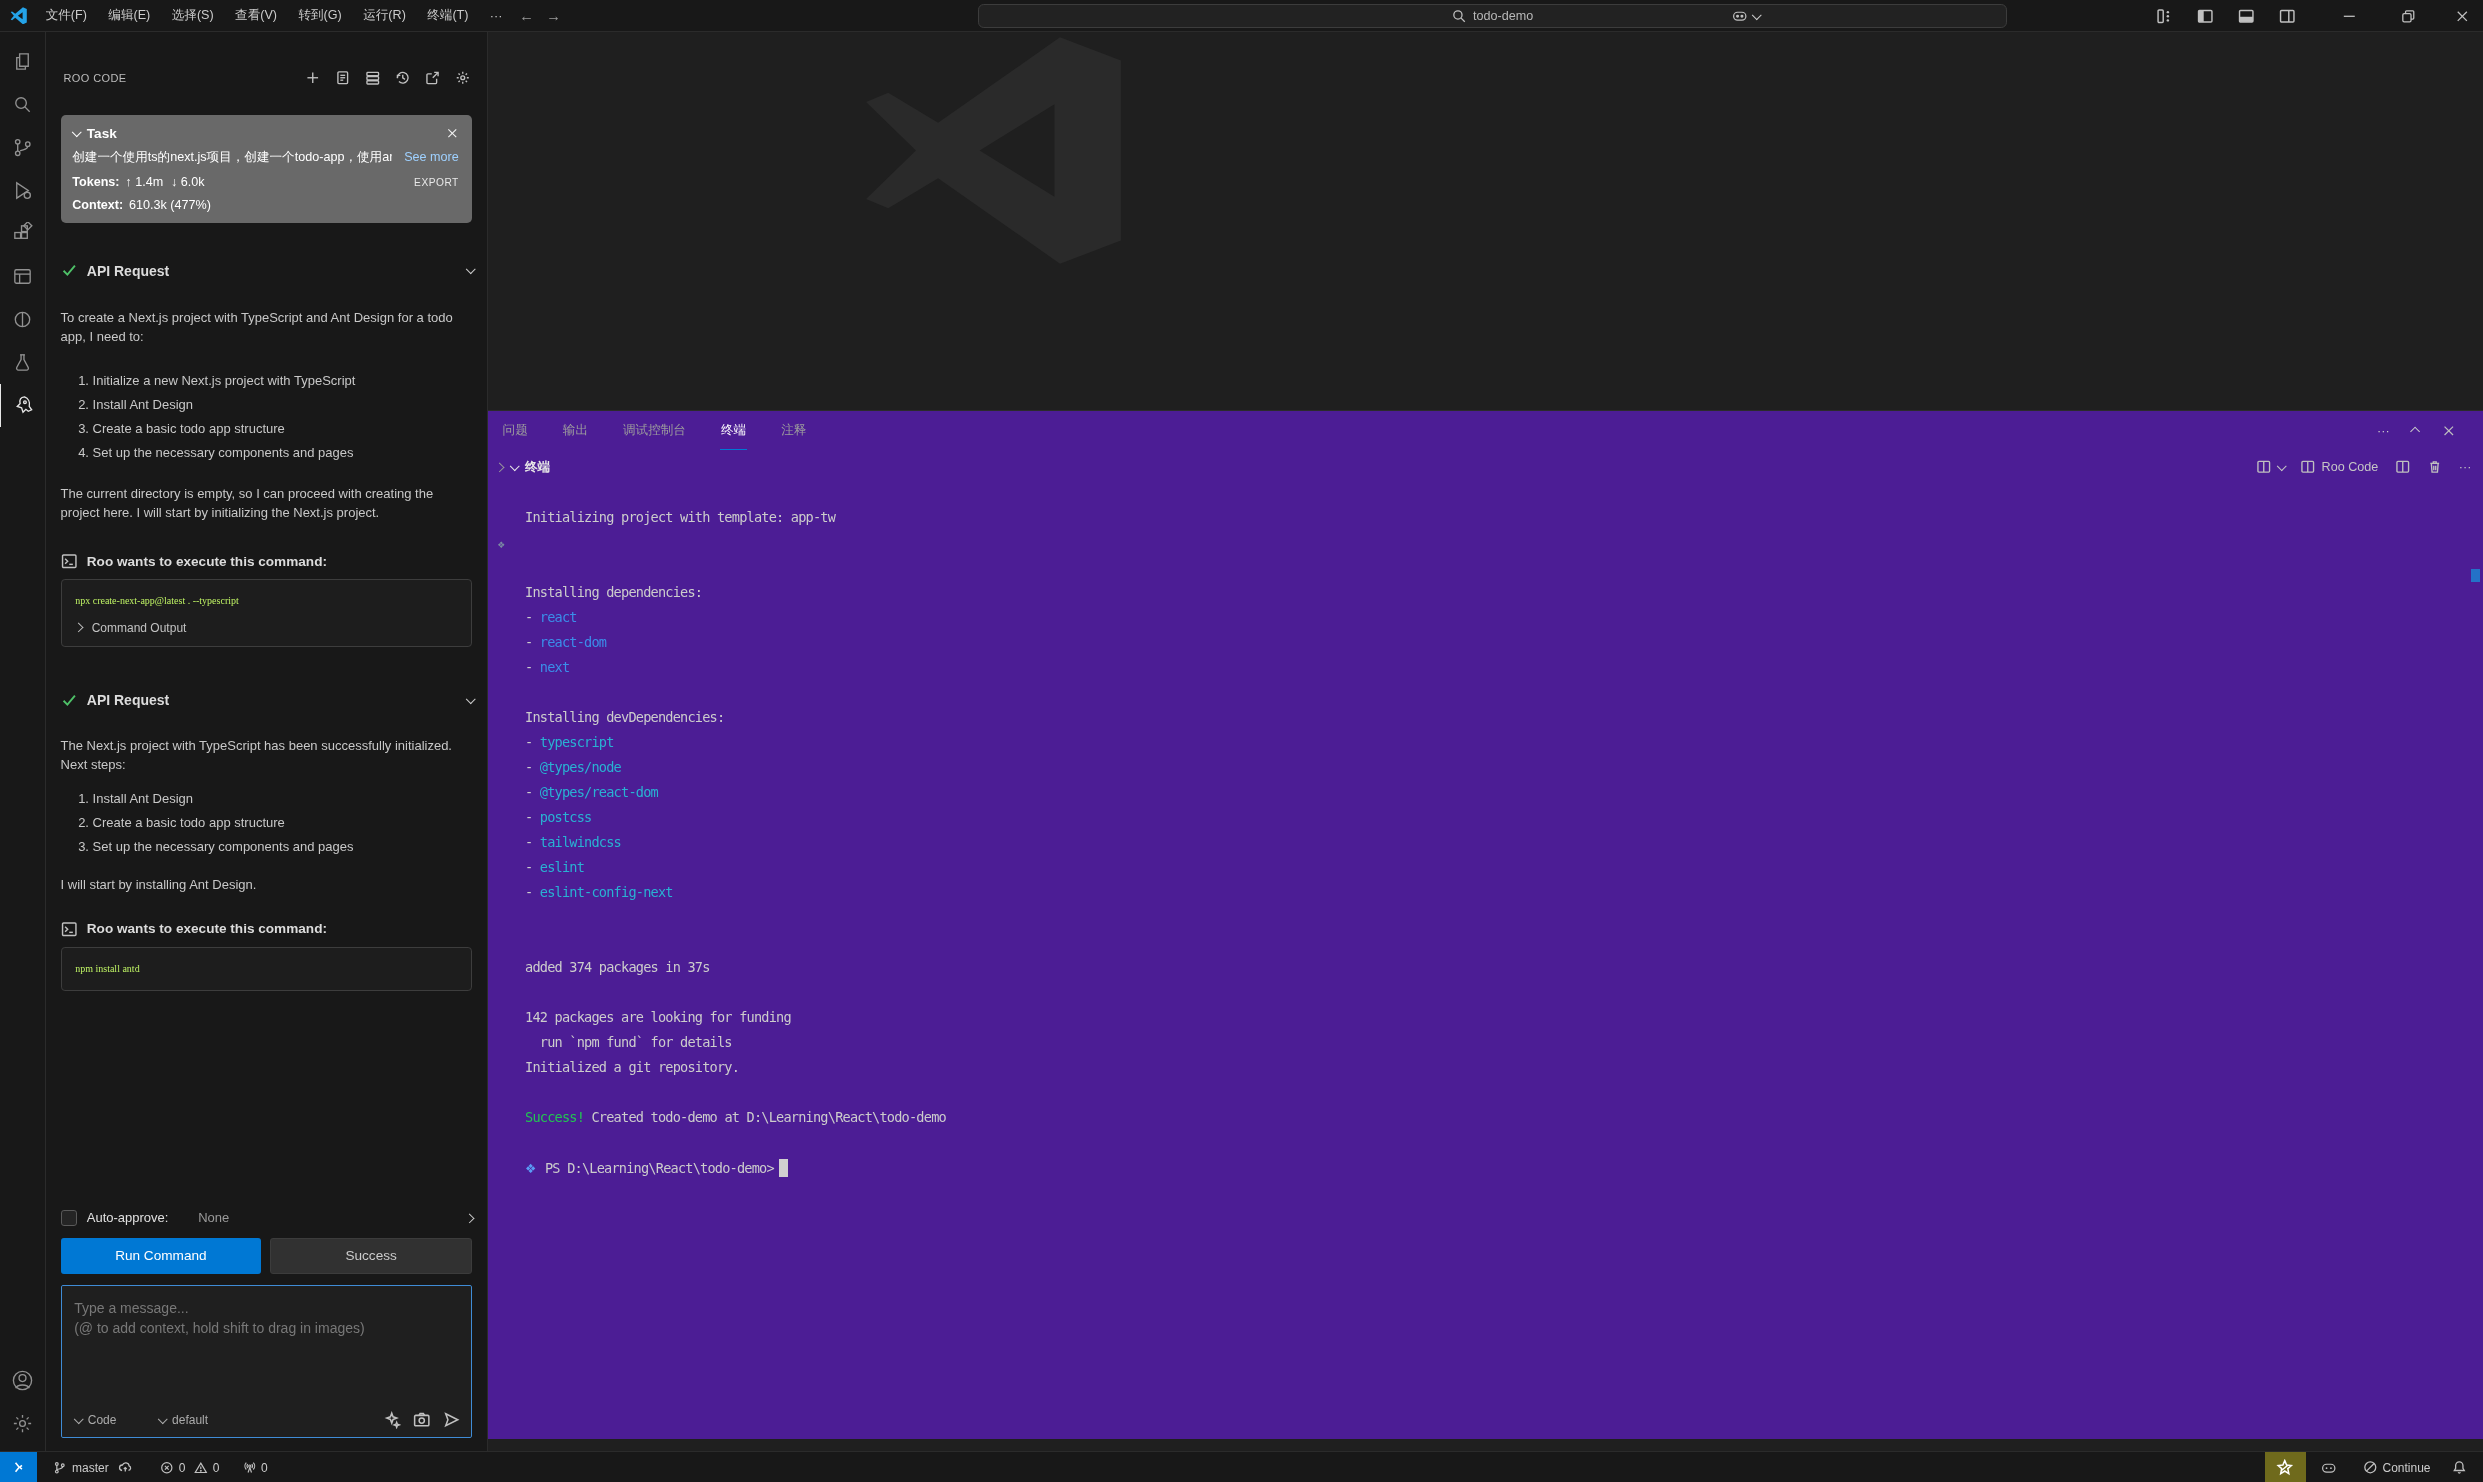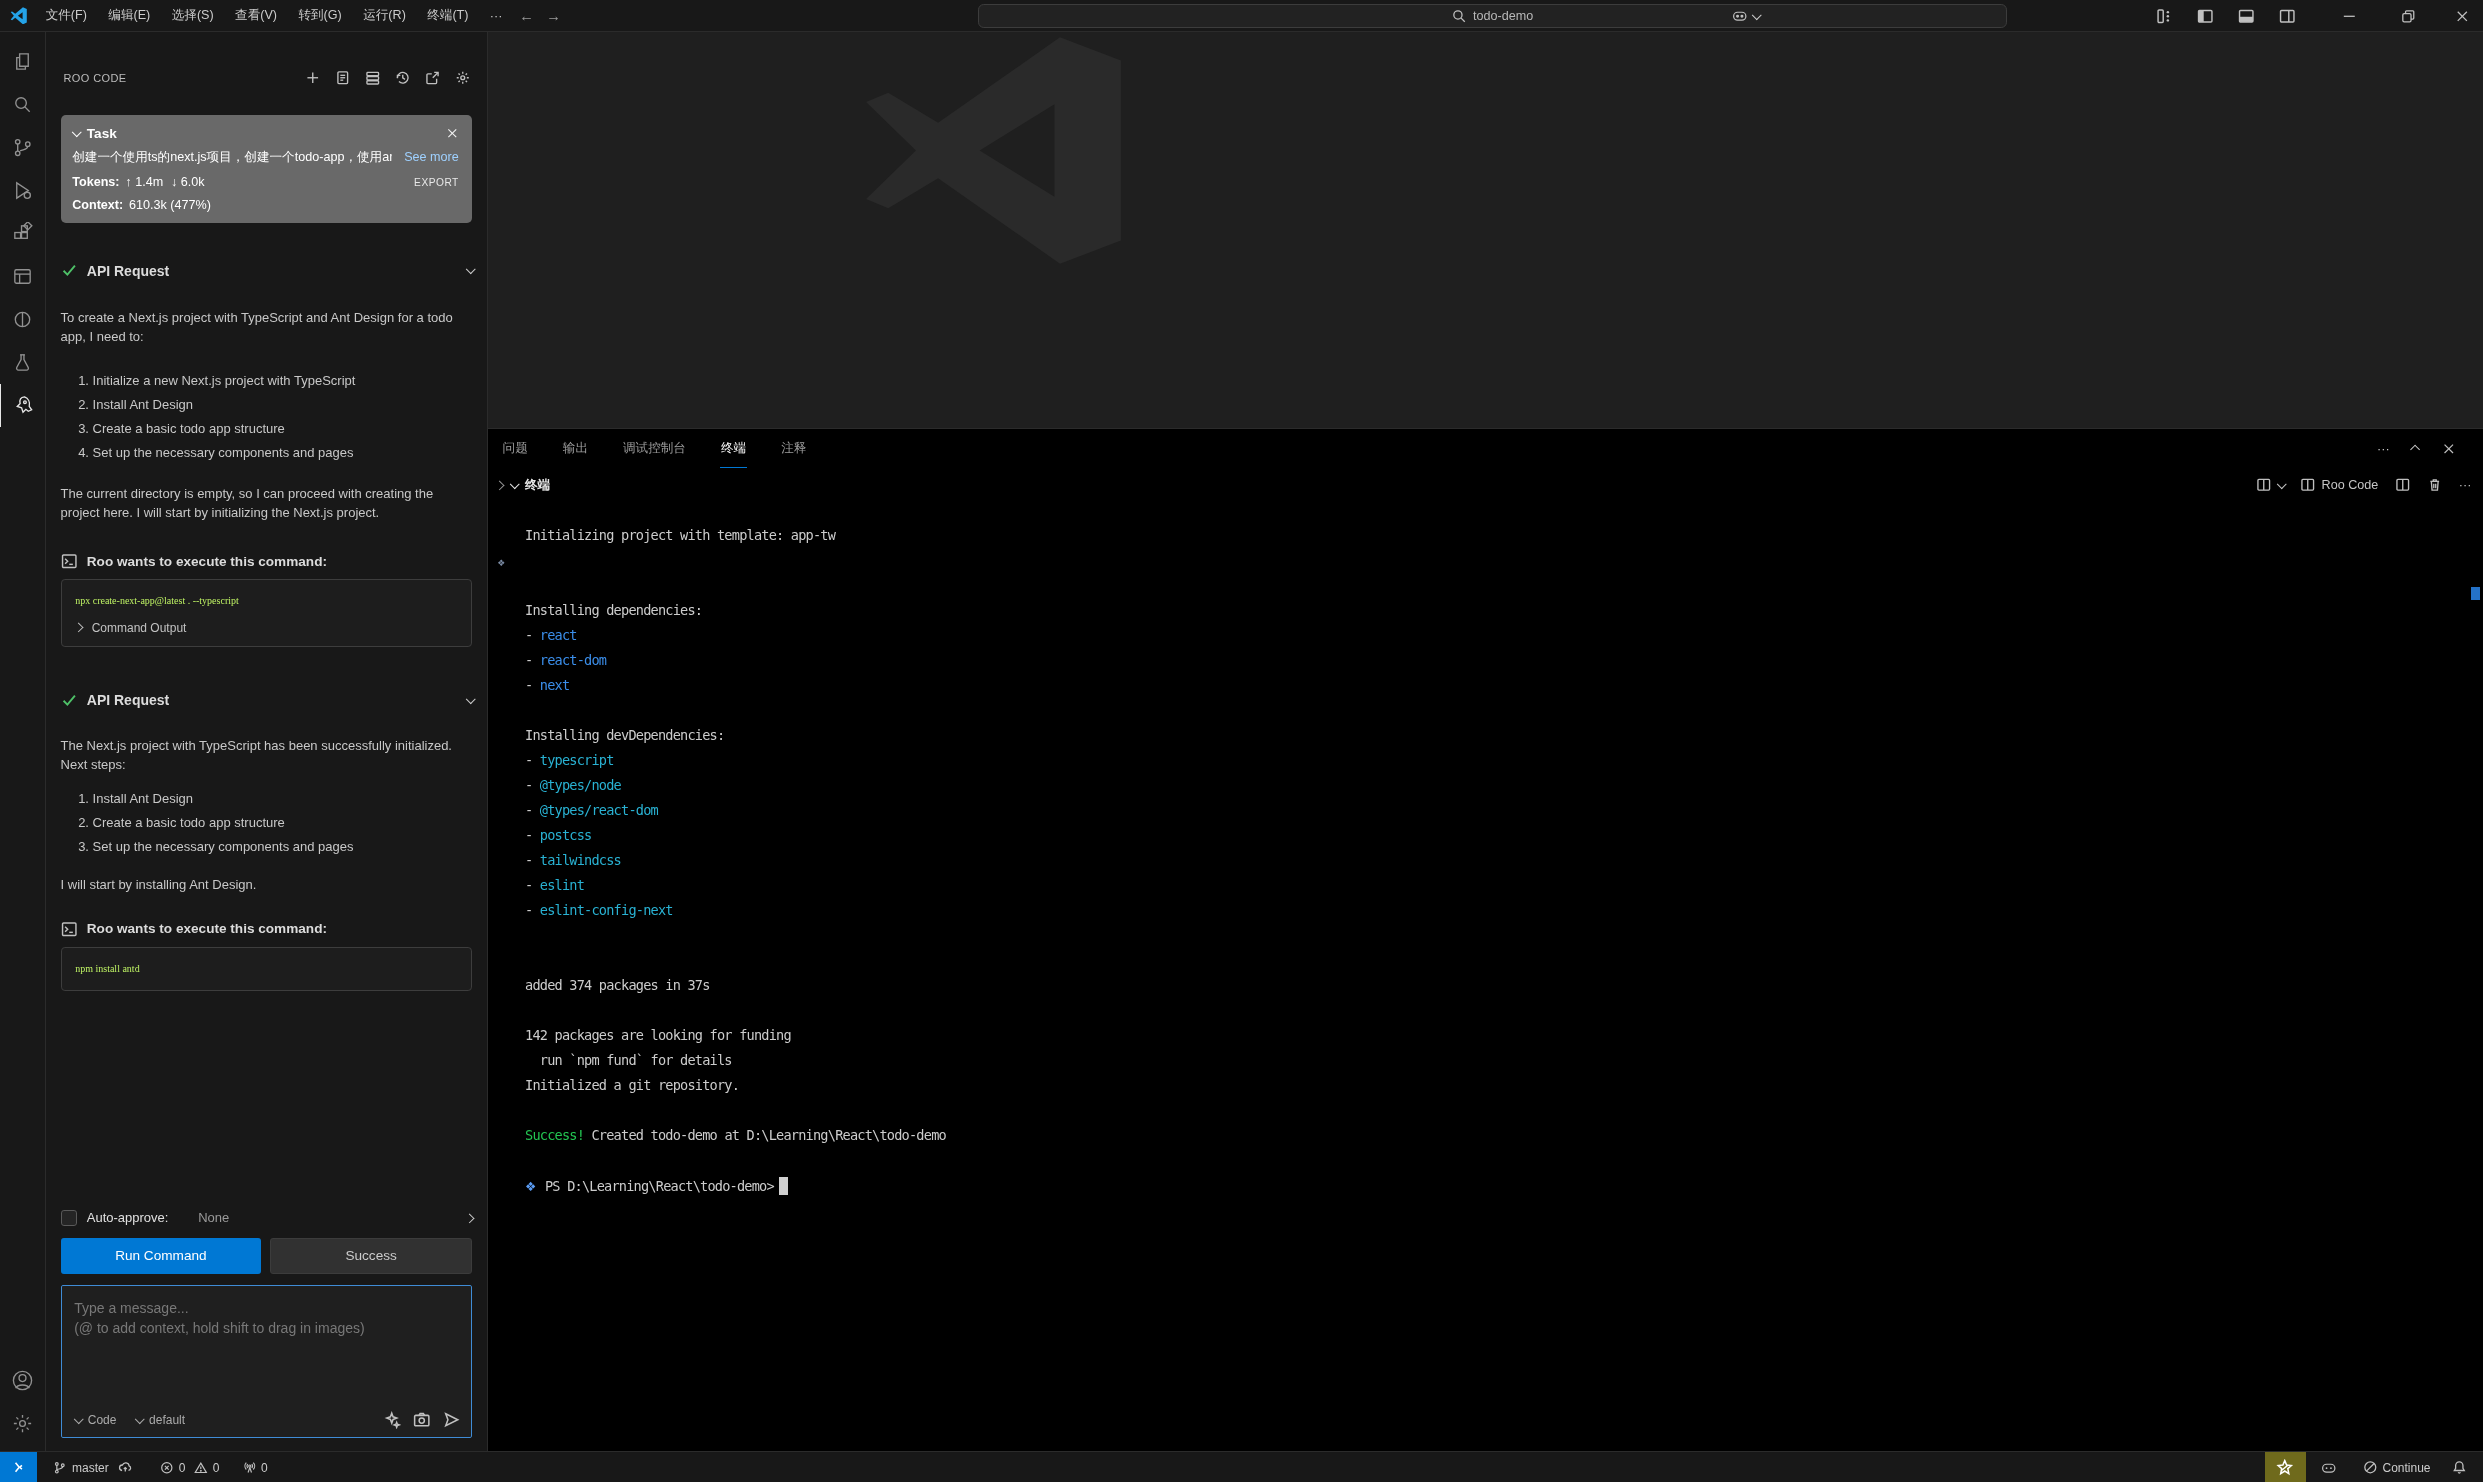--- a/index.html
+++ b/index.html
@@ -61,30 +61,30 @@
   #auto-checkbox { width:16.5px; height:16.5px; background:#252525; border:1px solid #5a5a5a; border-radius:2.9px; }
   #auto-label { color:#e0e0e0; }
   #auto-value { color:#9a9a9a;margin-left:20px; }
   #auto-row .chv { margin-left:auto; color:#cfcfcf; }
   #btn-row { display:flex; gap:8.7px; margin-top:11.6px; }
   .btn { flex:1; height:36px; border-radius:2.9px; display:flex; align-items:center; justify-content:center; font-size:13.6px; }
   #run-btn { background:#0078d4; color:#ffffff; }
   #reject-btn { background:#313131; color:#cccccc; border:1px solid #3c3c3c; }
   #msg-input { position:relative; margin-top:11.6px; height:153px; background:#1f1f1f; border:1px solid #3f8cd6; border-radius:1.9px; padding:11.6px 12.6px; }
   .ph { color:#787878; font-size:14px; line-height:20.4px; }
-  #input-bottom { position:absolute; left:12.6px; right:10.7px; bottom:8.7px; display:flex; align-items:center; gap:19px; font-size:12px; color:#ababab; }
+  #input-bottom { position:absolute; left:12.6px; right:10.7px; bottom:8.7px; display:flex; align-items:center; gap:42px; font-size:12px; color:#ababab; }
   .sel { display:flex; align-items:center; gap:6.8px; }
   #input-icons { margin-left:auto; display:flex; gap:12.6px; }
 
   
   #editor { position:absolute; left:488px; top:32px; width:1995px; height:390px; background:#1f1f1f; }
   #watermark { position:absolute; left:367px; top:2.9px; }
 
   
-  #panel { position:absolute; left:488px; top:428px; width:1995px; height:1029px; background:#000000; border-top:1px solid #2b2b2b; }
+  #panel { position:absolute; left:488px; top:410px; width:1995px; height:1029px; background:#4c1d95; border-top:1px solid #2b2b2b; }
   #panel-tabs { height:39px; display:flex; align-items:center; padding-left:13.6px; gap:33px; font-size:12.6px; color:#9d9d9d; }
   .ptab { height:100%; display:flex; align-items:center; border-bottom:1.5px solid transparent; padding:0 1px; }
   .ptab.active { color:#ffffff; border-bottom-color:#0078d4; }
   #panel-tab-actions { margin-left:auto; display:flex; align-items:center; gap:23px; padding-right:27px; color:#cccccc; }
   #term-head { height:34px; display:flex; align-items:center; padding-left:3.9px; font-size:12.6px; }
   #term-head .chv.right { color:#9a9a9a; margin:0 7.8px 0 3.9px; }
   #term-title { display:flex; align-items:center; gap:7.8px; font-weight:bold; color:#e7e7e7; }
   #term-toolbar { margin-left:auto; display:flex; align-items:center; gap:16.5px; padding-right:11.6px; color:#c5c5c5; font-size:12.6px; }
   .tt-item { display:flex; align-items:center; gap:5.8px; }
   #term-body { position:relative; padding:25px 0 0 37px; font-family:"DejaVu Sans Mono",monospace; font-size:13.6px; letter-spacing:-0.8px; color:#cccccc; }

